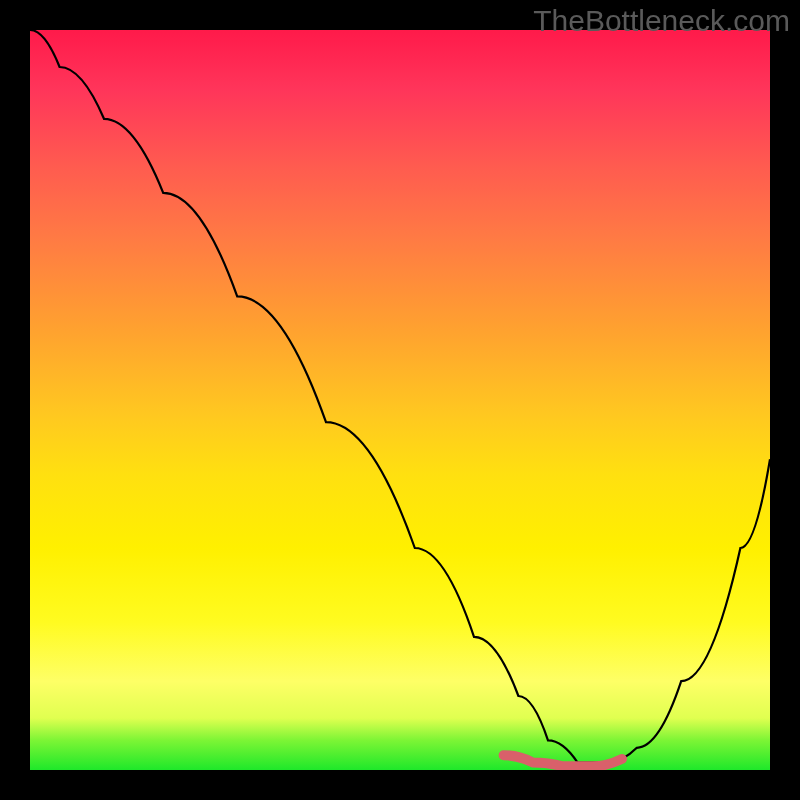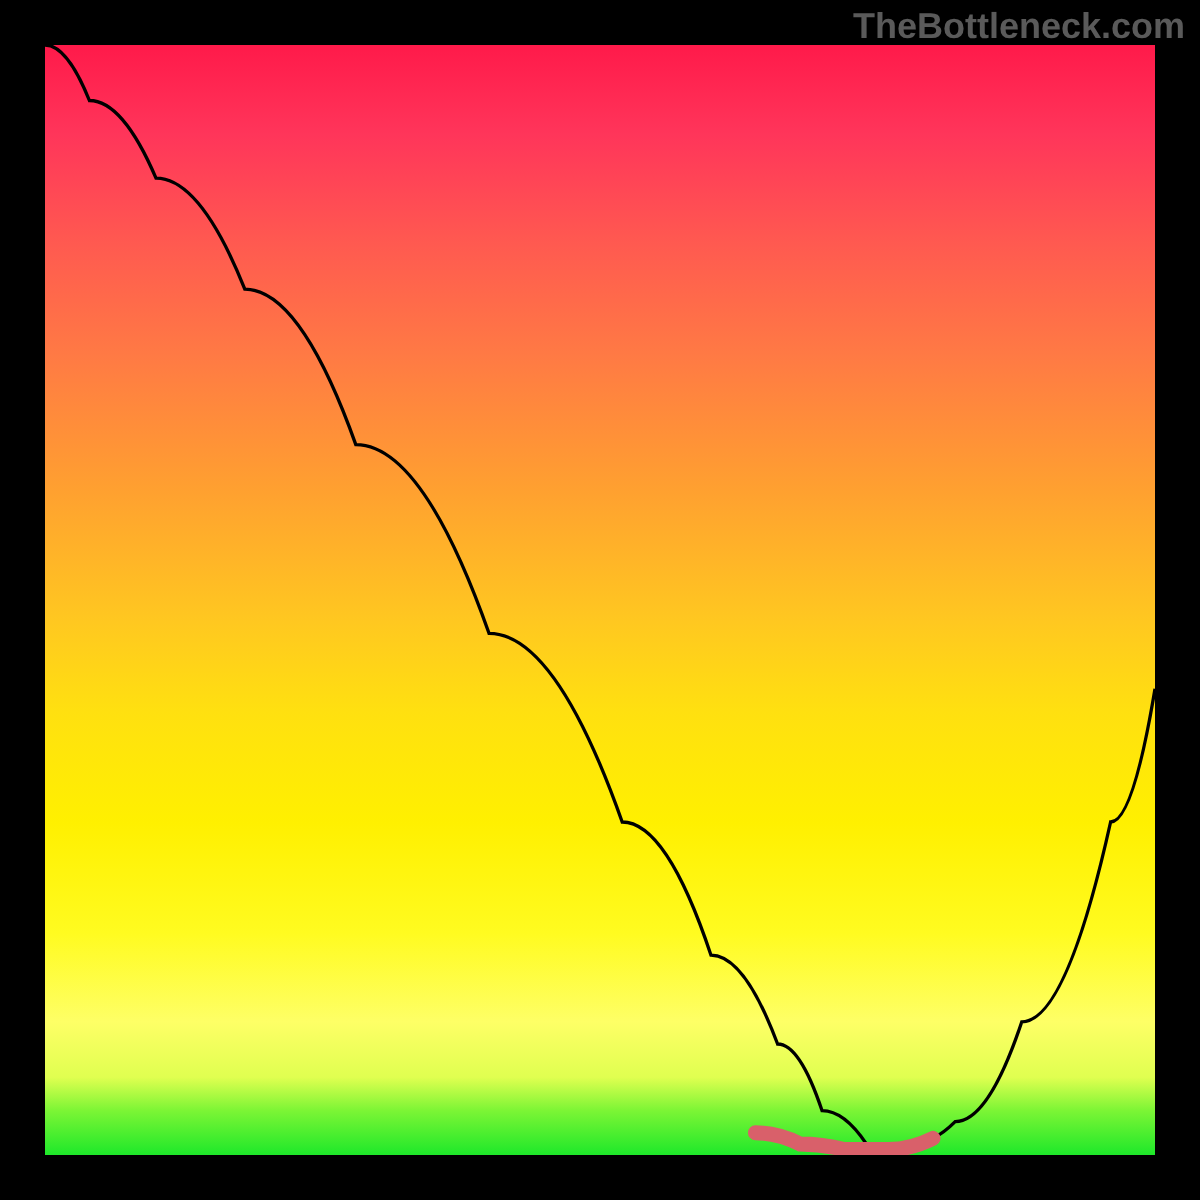--- a/index.html
+++ b/index.html
@@ -9,22 +9,22 @@
     background: #000;
     position: relative;
     font-family: Arial, sans-serif;
     overflow: hidden;
   }
   .watermark {
     position: absolute;
     top: 4px;
     right: 10px;
     color: #5a5a5a;
-    font-size: 24px;
-    font-weight: bold;
+    font-size: 30px;
+    font-weight: normal;
     z-index: 10;
   }
   .plot-area {
     position: absolute;
     left: 30px;
     top: 30px;
     width: 740px;
     height: 740px;
     overflow: hidden;
   }

